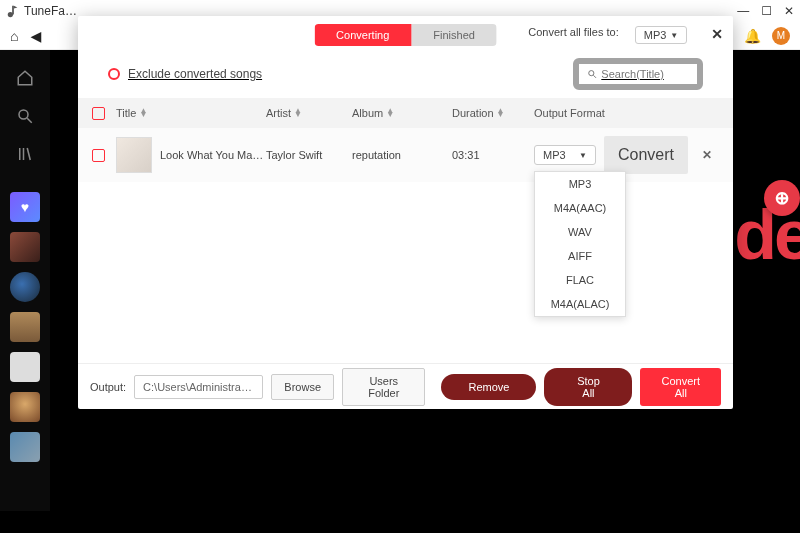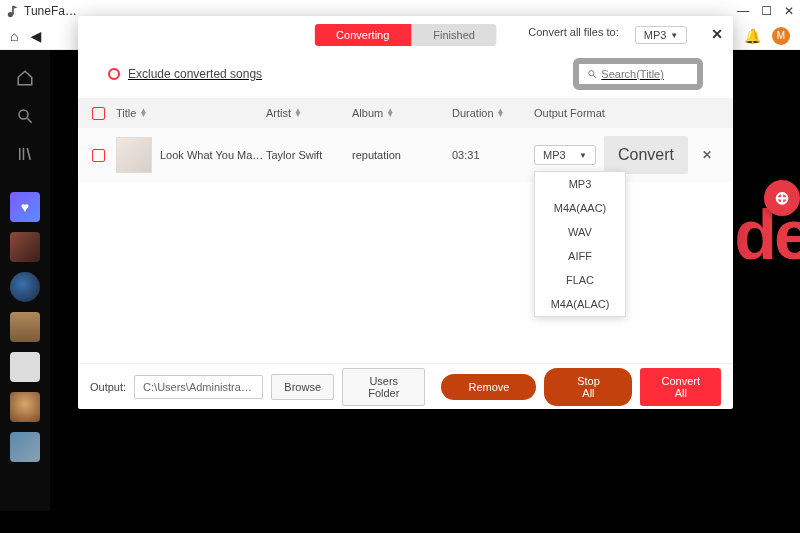--- a/index.html
+++ b/index.html
@@ -76,21 +76,21 @@
   .row-x { font-size: 12px; color: #666; cursor: pointer; font-weight:bold; margin-left: 6px; }
 
   .dropdown { position: absolute; top: 26px; left: 0; background: #fff; border: 1px solid #ddd; box-shadow: 0 2px 8px rgba(0,0,0,0.15); z-index: 10; width: 92px; }
   .dropdown .opt { padding: 6px 0; text-align: center; font-size: 11px; color: #444; cursor: pointer; }
 
   .modal-footer { height: 46px; border-top: 1px solid #eee; display: flex; align-items: center; padding: 0 12px; gap: 8px; }
   .out-label { font-size: 11px; color: #444; }
   .out-path { border: 1px solid #ccc; border-radius: 2px; padding: 5px 8px; font-size: 11px; color: #666; width: 140px; white-space: nowrap; overflow: hidden; text-overflow: ellipsis; }
   .footer-btn { border: 1px solid #ccc; background: #f8f8f8; padding: 6px 12px; font-size: 11px; color: #444; cursor: pointer; border-radius: 2px; }
   .footer-spacer { flex: 1; }
-  .btn-pink { background: #c2410c; color: #fff; border: none; padding: 7px 27px; font-size: 11px; cursor: pointer; border-radius: 13px; }
+  .btn-pink { background: #7f1d1d; color: #fff; border: none; padding: 7px 27px; font-size: 11px; cursor: pointer; border-radius: 13px; }
   .btn-red { background: #ff2d3a; color: #fff; border: none; padding: 7px 16px; font-size: 11px; cursor: pointer; border-radius: 3px; }
   .chev { font-size:8px; }
 </style>
 </head>
 <body>
 
 <div class="bg-titlebar">
   <svg class="logo" viewBox="0 0 16 16">
       <circle cx="5" cy="12" r="3" fill="#555"></circle>
       <rect x="7" y="2" width="2" height="10" fill="#555"></rect>

